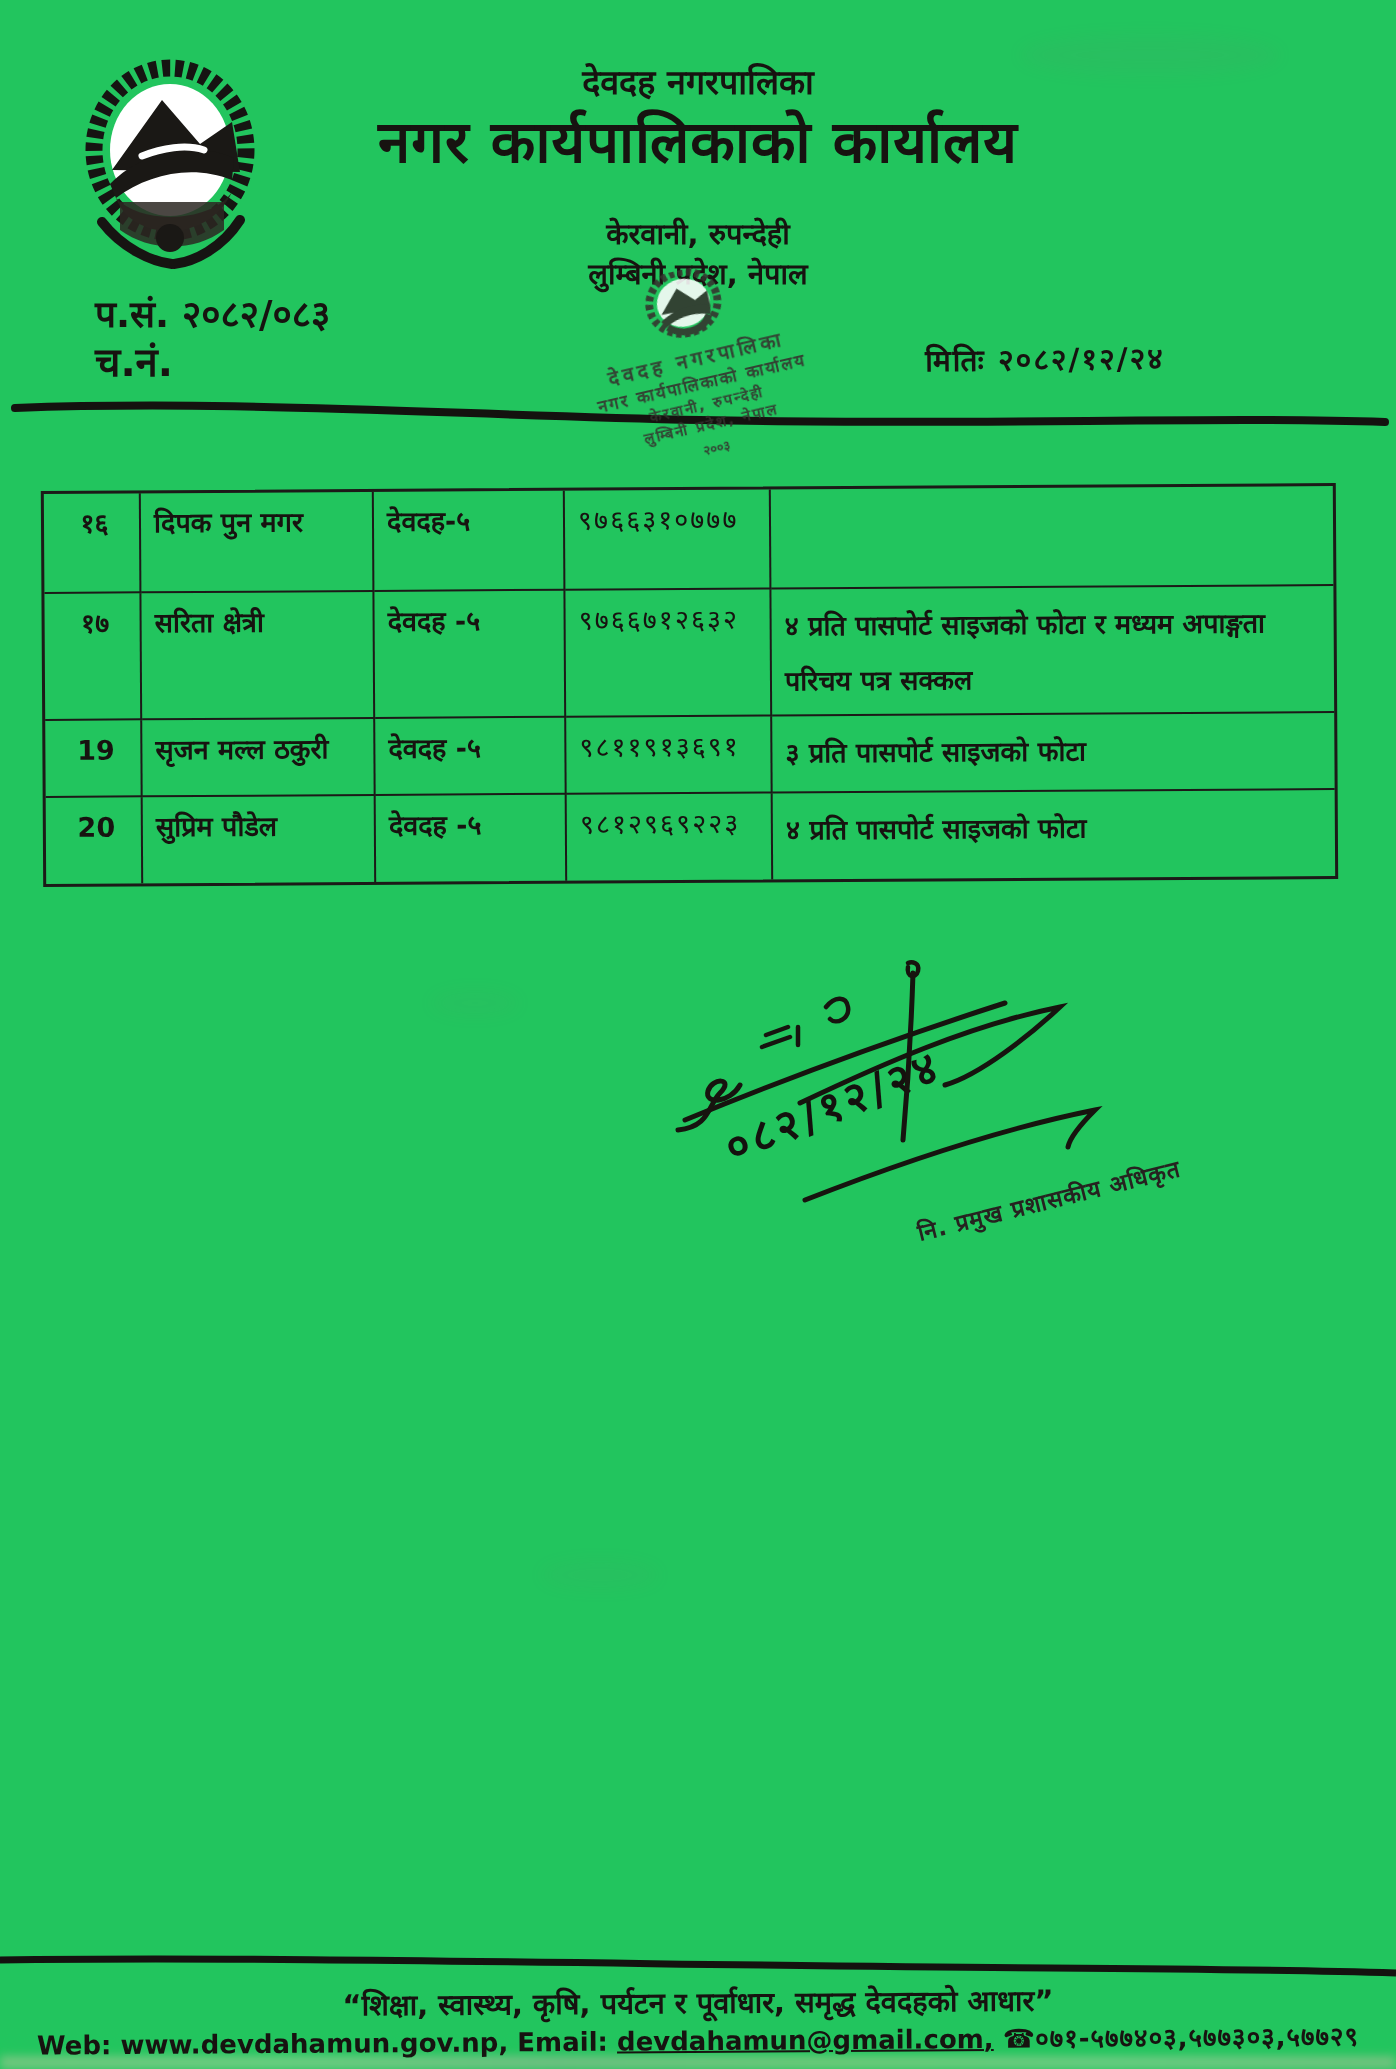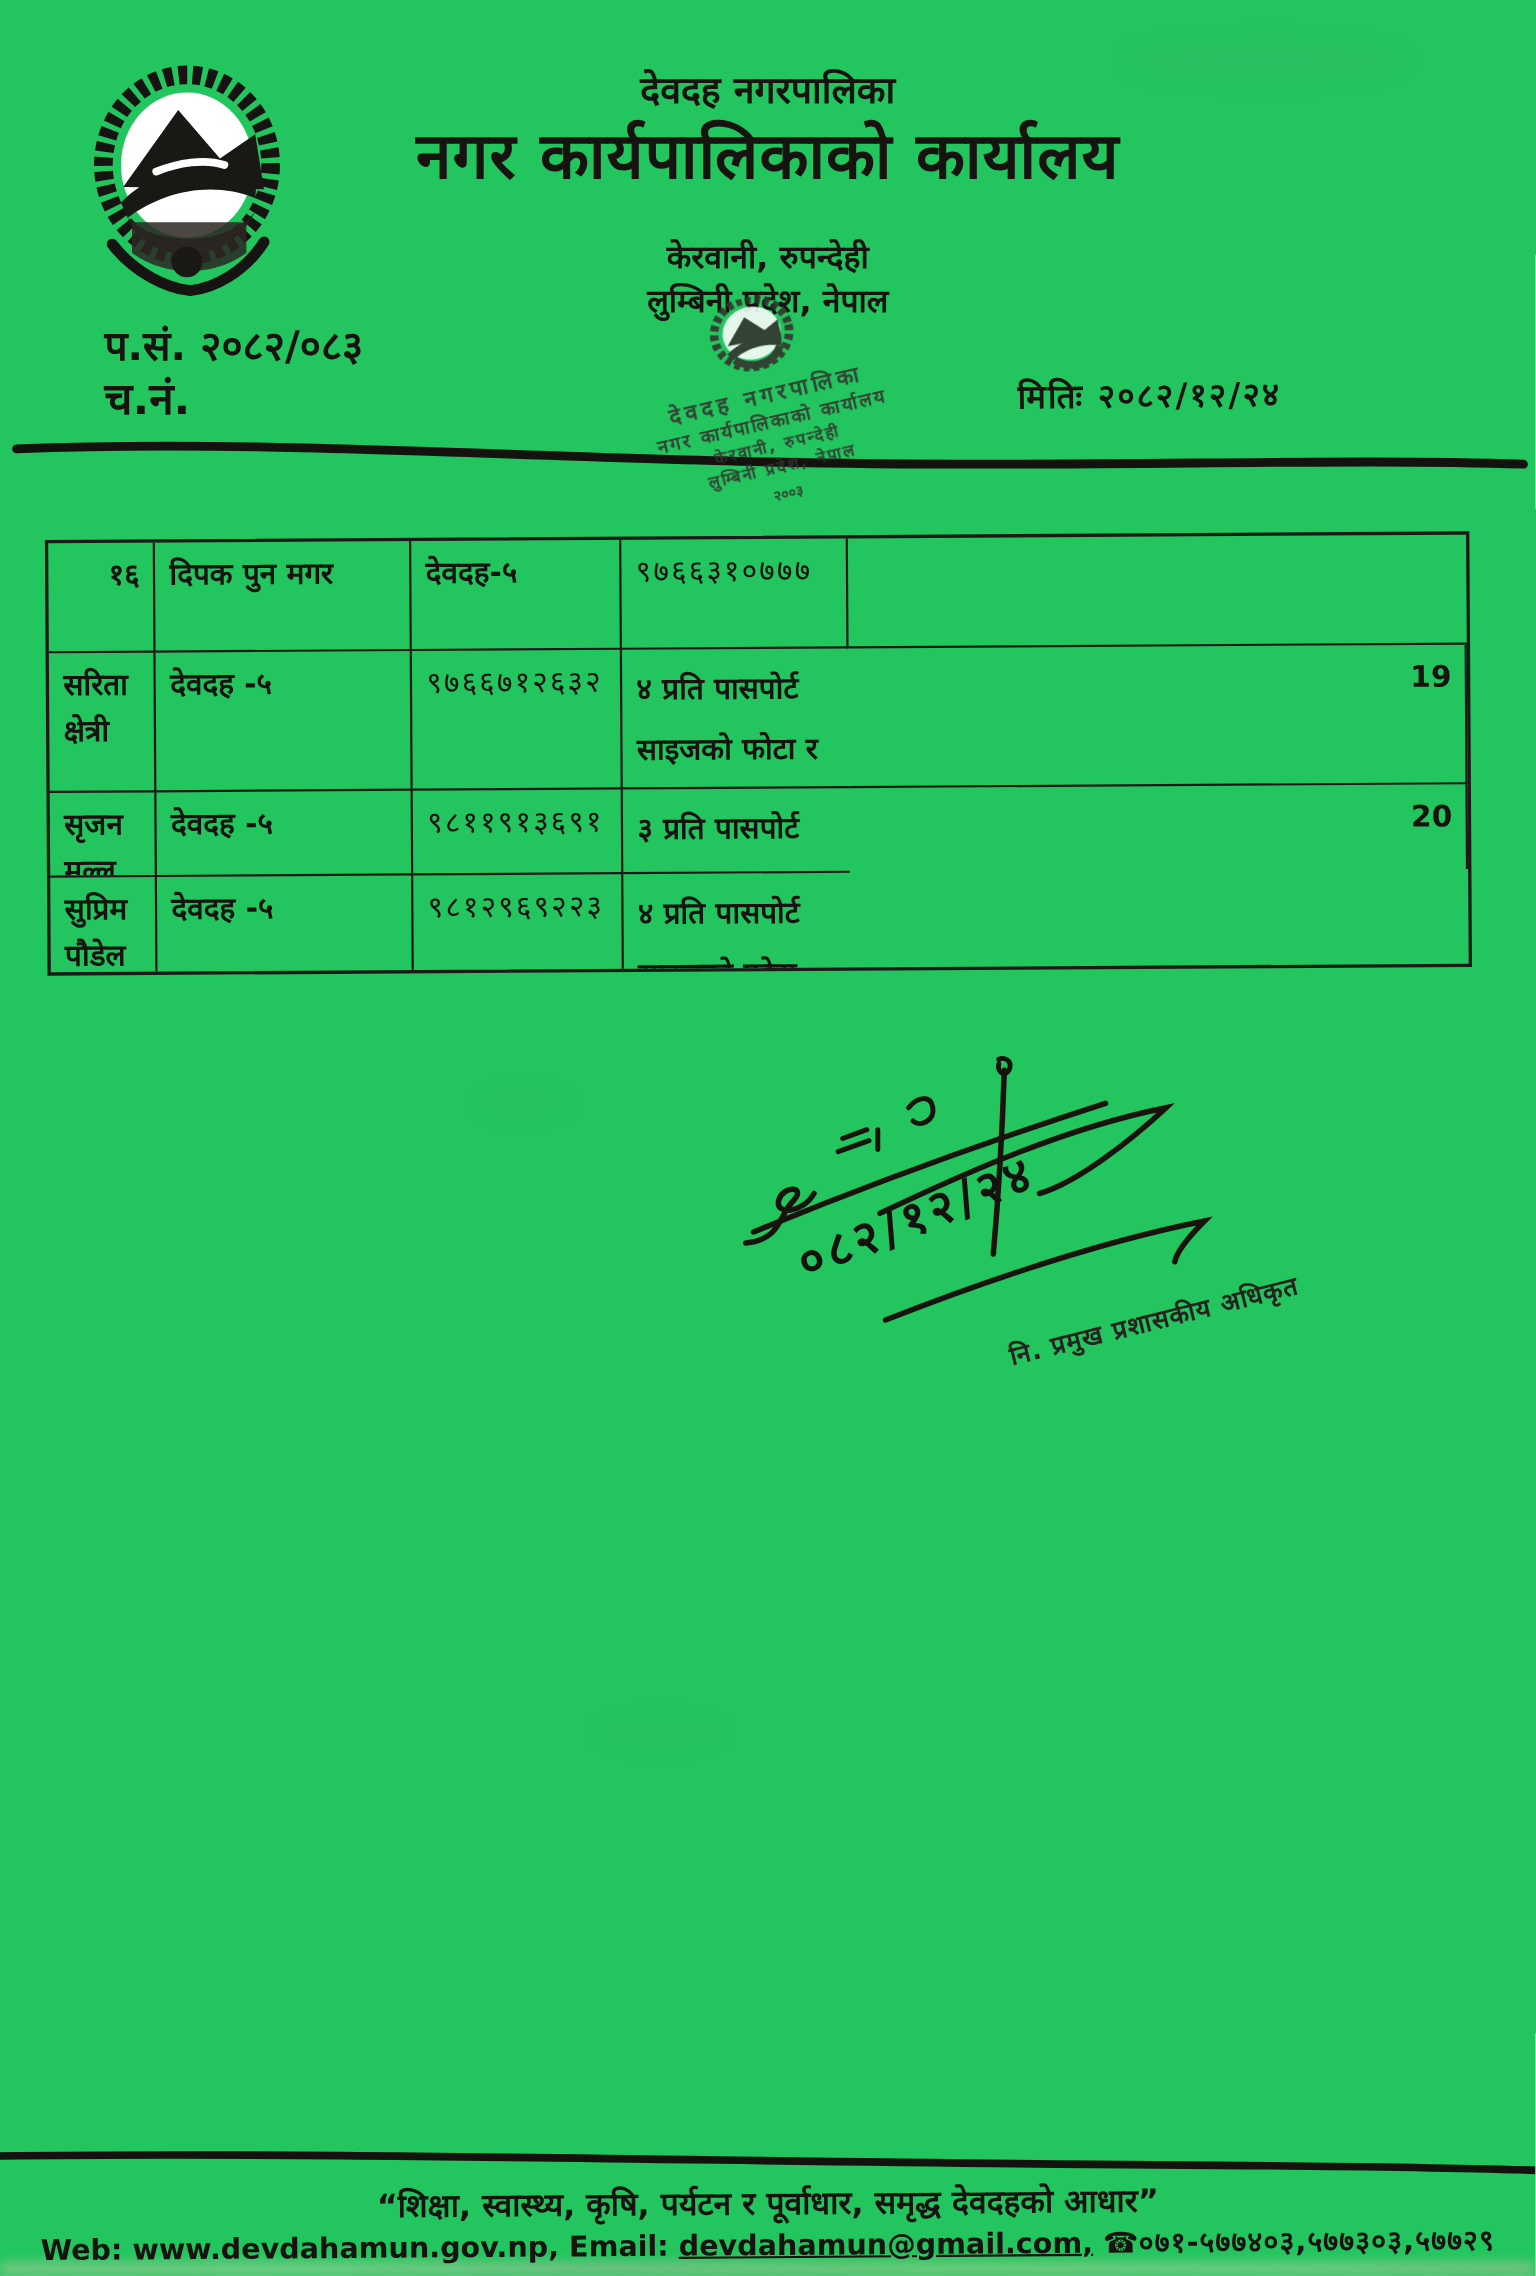--- a/index.html
+++ b/index.html
@@ -79,21 +79,21 @@
   }
   .cell {
     border-right: 2px solid #1c1a18;
     border-bottom: 2px solid #1c1a18;
     padding: 9px 12px 0 13px;
     line-height: 1.55;
     overflow: hidden;
   }
   .cell.last-col { border-right: none; }
   .cell.last-row { border-bottom: none; }
-  .cell.sn { text-align: right; padding-left: 18px; }
+  .cell.sn { text-align: center; padding-left: 18px; }
   .cell.phone { letter-spacing: 2px; font-weight: 500; }
   .cell.remark { line-height: 2.05; font-weight: 600; }
 
   
   .sig-area { position: absolute; left: 590px; top: 915px; width: 520px; height: 345px; z-index: 2;}
   .sig-date {
     position: absolute; left: 718px; top: 1075px;
     transform: rotate(-22deg);
     font-size: 44px; font-weight: 600; letter-spacing: 4px;
     color: #14110e;
@@ -173,20 +173,21 @@
   </svg>
 
   <div class="regtable">
 
     <div class="cell sn">१६</div>
     <div class="cell name">दिपक पुन मगर</div>
     <div class="cell addr">देवदह-५</div>
     <div class="cell phone">९७६६३१०७७७</div>
     <div class="cell remark last-col"></div>
 
+    <div class="cell sn">१७</div>
     <div class="cell name">सरिता क्षेत्री</div>
     <div class="cell addr">देवदह -५</div>
     <div class="cell phone">९७६६७१२६३२</div>
     <div class="cell remark last-col">४ प्रति पासपोर्ट साइजको फोटा र मध्यम अपाङ्गता परिचय पत्र सक्कल</div>
 
     <div class="cell sn">19</div>
     <div class="cell name">सृजन मल्ल ठकुरी</div>
     <div class="cell addr">देवदह -५</div>
     <div class="cell phone">९८११९१३६९१</div>
     <div class="cell remark last-col">३ प्रति पासपोर्ट साइजको फोटा</div>

